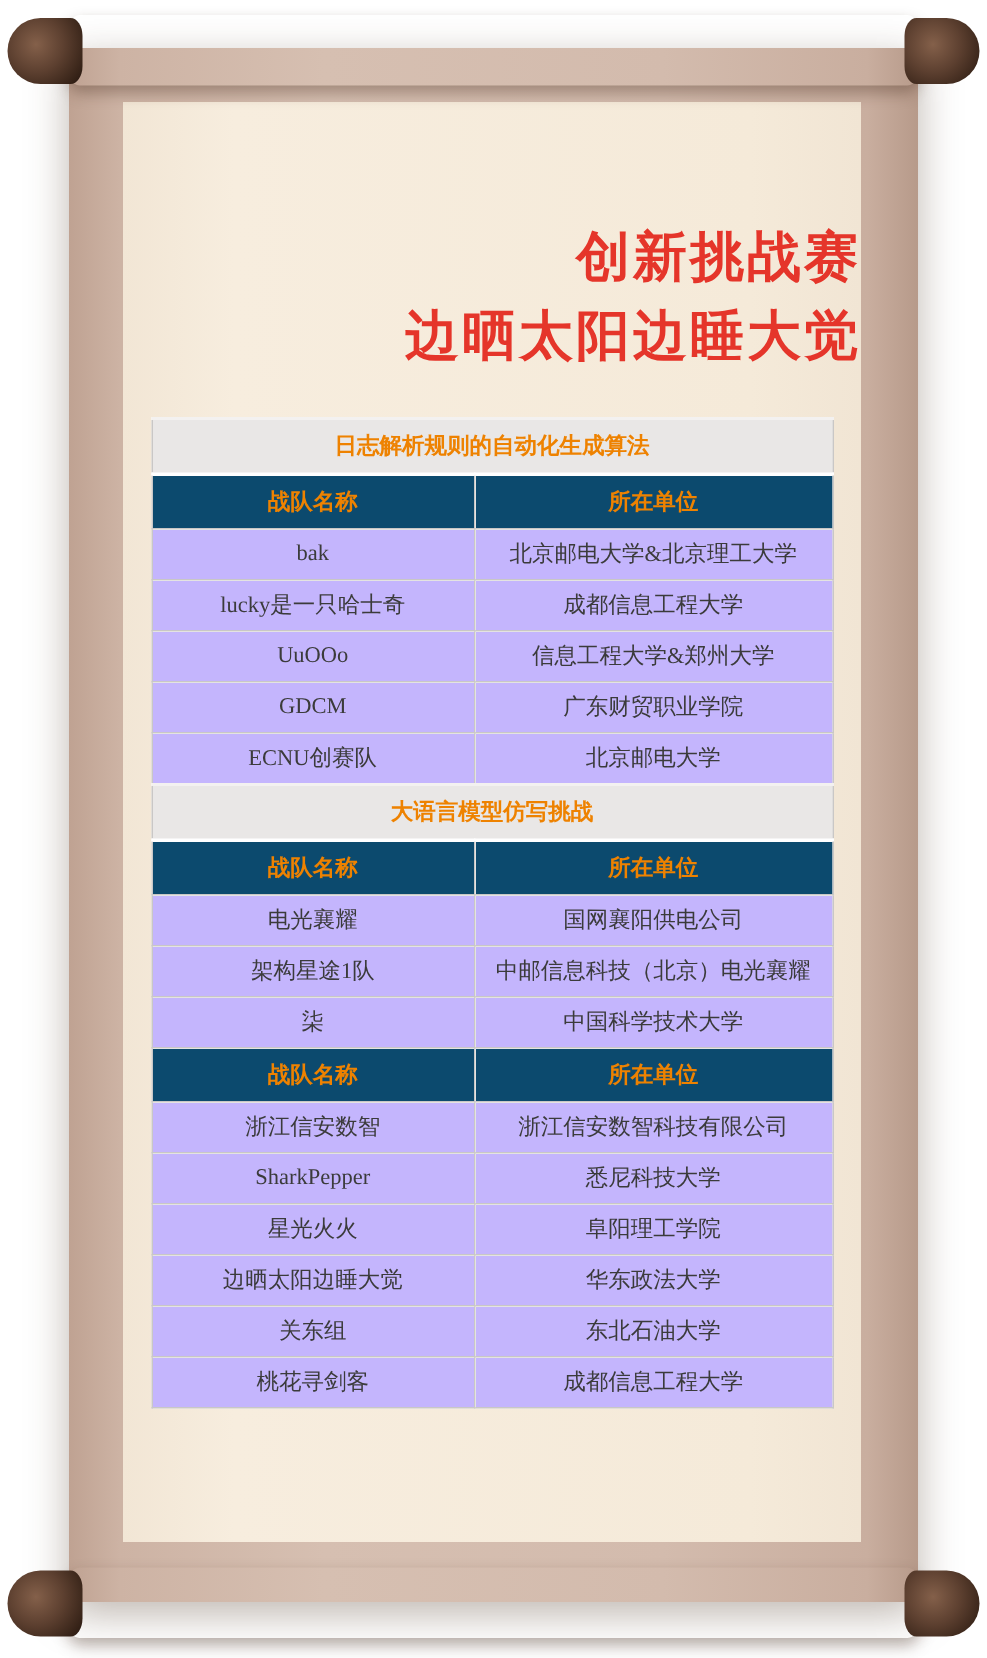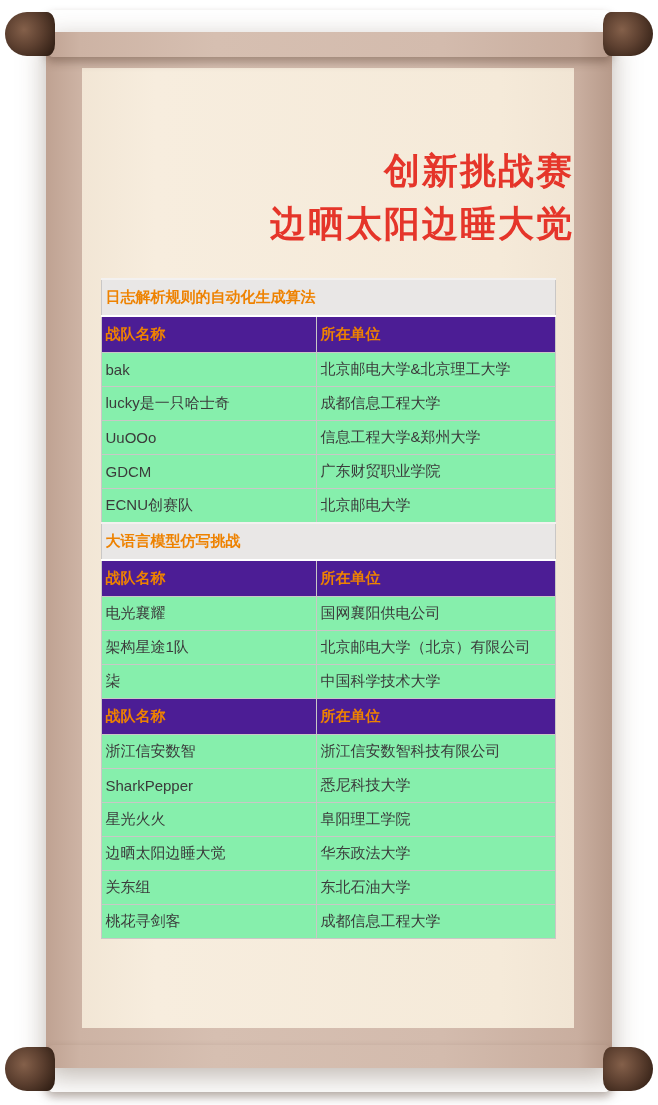--- a/index.html
+++ b/index.html
@@ -31,25 +31,25 @@
   
   .title{padding-top:76px;text-align:right;color:var(--title-red,#e5352a);
          font-size:36px;font-weight:bold;line-height:53px;letter-spacing:2px;}
 
   
   table.results{width:454px;margin:28px auto 0;border-collapse:collapse;
                 background:#ffffff;font-size:15px;color:#3b3b3b;
                 border:1px solid #c9c7c6;table-layout:fixed;}
   col.c-team{width:215px;}
   col.c-org{width:239px;}
-  td{border:1px solid #c9c7c6;text-align:left;padding:0 4px;overflow:hidden;white-space:nowrap;}
+  td{border:1px solid #c9c7c6;text-align:center;padding:0 4px;overflow:hidden;white-space:nowrap;font-family:Liberation Serif, serif;}
   .section-cell{background:#e9e7e6;color:var(--accent-orange,#ee8200);font-weight:bold;
                 height:35px;border-bottom:2px solid #ffffff;border-top:2px solid #f3f1f0;}
-  .colhead-cell{background:#4c1d95;color:var(--accent-orange,#ee8200);font-weight:bold;height:35px;}
-  .data-row td{height:33px;background:#86efac;}
+  .colhead-cell{background:#0c4a6e;color:var(--accent-orange,#ee8200);font-weight:bold;height:35px;}
+  .data-row td{height:33px;background:#c4b5fd;}
 </style>
 </head>
 <body>
 
 <div class="scroll">
 
   <div class="paper">
     <div class="panel">
 
       <div class="title">
@@ -96,21 +96,21 @@
             <tr>
               <td class="colhead-cell">战队名称</td>
               <td class="colhead-cell">所在单位</td>
             </tr>
             <tr class="data-row">
               <td>电光襄耀</td>
               <td>国网襄阳供电公司</td>
             </tr>
             <tr class="data-row">
               <td>架构星途1队</td>
-              <td>北京邮电大学（北京）有限公司</td>
+              <td>中邮信息科技（北京）电光襄耀</td>
             </tr>
             <tr class="data-row">
               <td>柒</td>
               <td>中国科学技术大学</td>
             </tr>
             <tr>
               <td class="colhead-cell">战队名称</td>
               <td class="colhead-cell">所在单位</td>
             </tr>
             <tr class="data-row">

